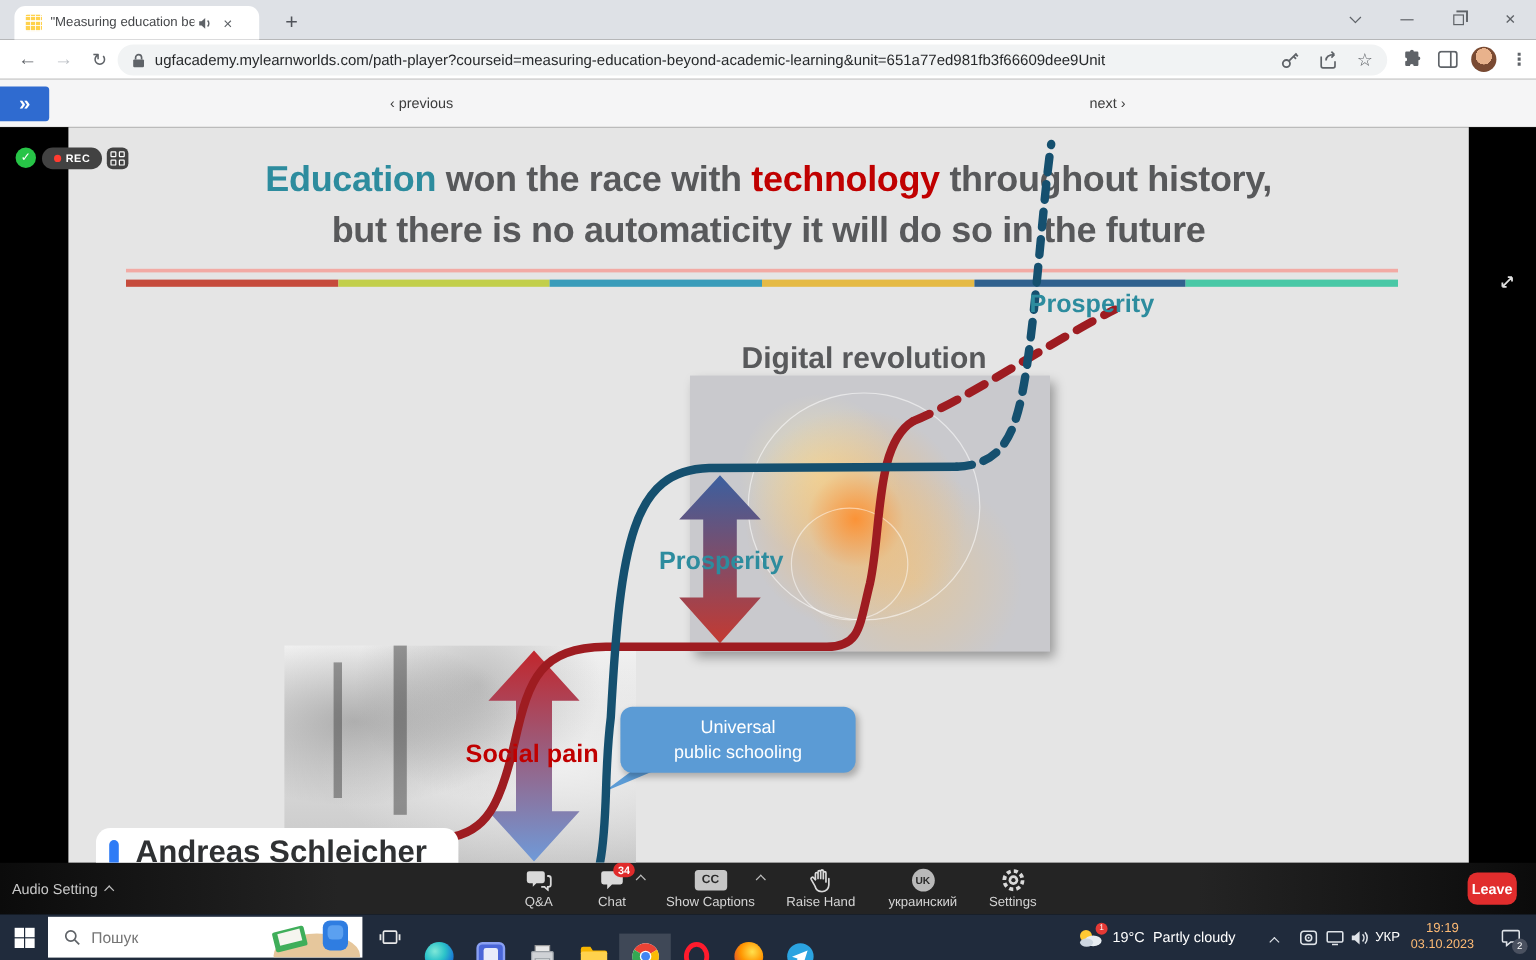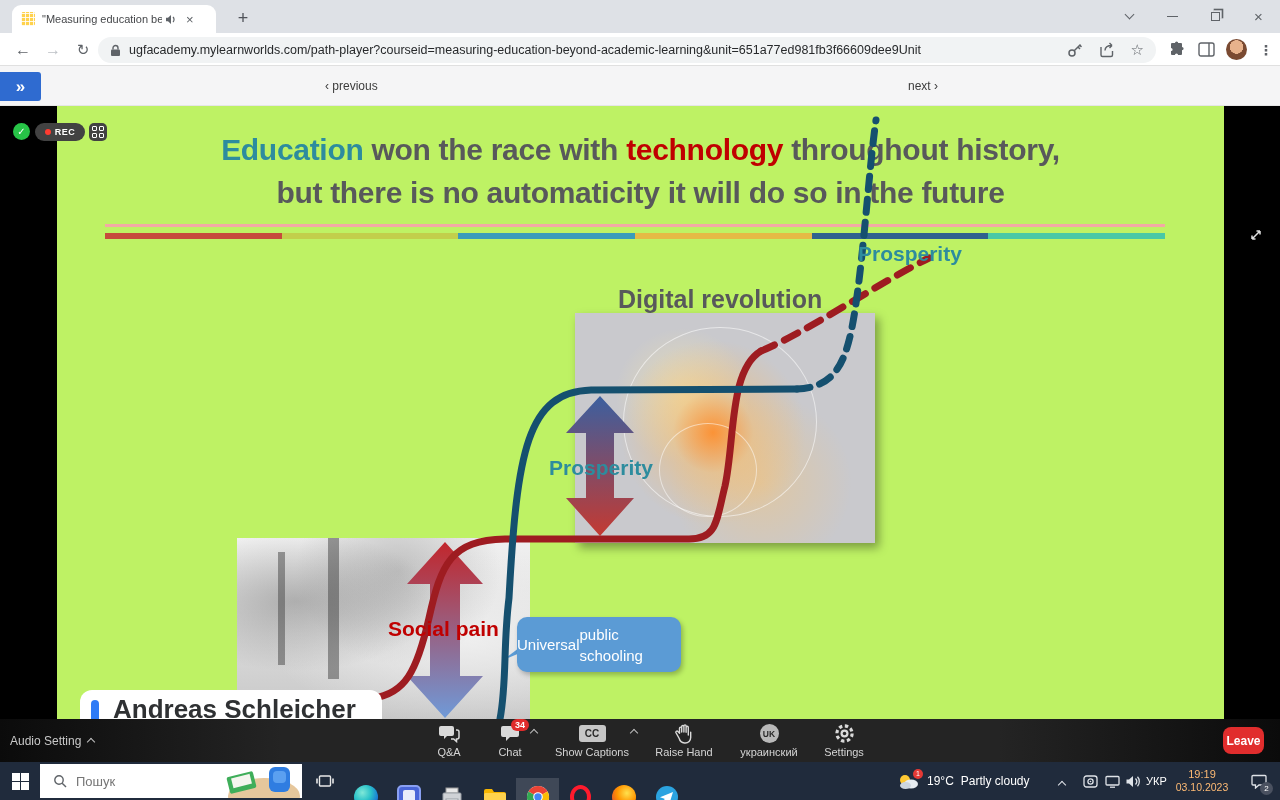--- a/index.html
+++ b/index.html
@@ -34,21 +34,21 @@
 #ext-icon{left:1162px}#sidepanel-icon{left:1192px}#kebab-icon{left:1252px;font-size:14px;font-weight:bold}
 #avatar{position:absolute;left:1226px;top:6px;width:21px;height:21px;border-radius:50%;background:radial-gradient(circle at 50% 38%,#e8b28c 0 40%,#7a4a32 41% 70%,#5a3626 100%)}
 
 
 #coursenav{position:absolute;left:0;top:66px;width:1280px;height:40px;background:#f5f5f6;border-bottom:1px solid #e6e6e6}
 #nav-prev,#nav-next{position:absolute;top:0;height:40px;display:flex;align-items:center;font-size:12px;color:#3c3c3c}
 #nav-prev{left:325px}#nav-next{left:908px}
 
 
 #videoarea{position:absolute;left:0;top:106px;width:1280px;height:613px;background:#000}
-#slide{position:absolute;left:57px;top:0;width:1167px;height:613px;background:#bef264;overflow:hidden}
+#slide{position:absolute;left:57px;top:0;width:1167px;height:613px;background:#e5e5e5;overflow:hidden}
 #slide-title{position:absolute;left:0;top:22px;width:100%;text-align:center;font-weight:bold;font-size:30px;line-height:43px;color:#58595b;letter-spacing:-.3px;z-index:1}
 #thin-line{position:absolute;left:48px;top:118px;width:1060px;height:3px;background:#f2aaa4;z-index:1}
 #colorbar{position:absolute;left:48px;top:127px;width:1060px;height:6px;display:flex;z-index:1}
 #colorbar span{flex:1}
 #digital-img{position:absolute;left:518px;top:207px;width:300px;height:230px;z-index:2;background:
  radial-gradient(circle at 46% 52%,rgba(255,140,40,.9),rgba(255,185,90,.4) 20%,rgba(200,200,205,0) 46%),
  radial-gradient(circle at 36% 36%,rgba(255,235,160,.55),transparent 28%),
  radial-gradient(circle at 62% 74%,rgba(255,195,100,.4),transparent 36%),#c9c9cd;
  box-shadow:4px 5px 9px rgba(0,0,0,.35)}
 #digital-img::before{content:"";position:absolute;left:16%;top:6%;width:64%;height:82%;border:1px solid rgba(255,255,255,.55);border-radius:50%}
@@ -62,21 +62,21 @@
 #stack1{left:14%;top:8%;width:7px;height:62%}
 #stack2{left:31%;top:0;width:11px;height:78%;background:rgba(65,65,65,.5)}
 #chart-svg{position:absolute;left:0;top:0;width:1167px;height:613px;z-index:3}
 .slide-label{position:absolute;font-weight:bold;color:#58595b;z-index:4;white-space:nowrap}
 #lbl-digital{left:561px;top:179px;font-size:25px}
 #lbl-industrial{left:197px;top:399px;font-size:24px}
 .teal-label{position:absolute;font-weight:bold;color:#2d8c9e;z-index:4;white-space:nowrap}
 #lbl-prosperity-top{left:801px;top:136px;font-size:21px}
 #lbl-prosperity-mid{left:488px;top:350px;width:112px;text-align:center;font-size:21px}
 #lbl-socialpain{left:331px;top:511px;font-size:21px;color:#c00000;font-weight:bold;position:absolute;z-index:4;white-space:nowrap}
-#callout{position:absolute;left:460px;top:511px;width:164px;height:55px;background:#5b9bd5;border-radius:10px;z-index:4;color:#fff;font-size:15px;line-height:21px;display:flex;flex-direction:row;align-items:center;justify-content:center;box-shadow:2px 3px 5px rgba(0,0,0,.25)}
+#callout{position:absolute;left:460px;top:483px;width:196px;height:55px;background:#5b9bd5;border-radius:10px;z-index:4;color:#fff;font-size:15px;line-height:21px;display:flex;flex-direction:column;align-items:center;justify-content:center;box-shadow:2px 3px 5px rgba(0,0,0,.25)}
 #author-box{position:absolute;left:23px;top:584px;width:302px;height:29px;background:#fff;border-radius:12px 12px 0 0;z-index:5;overflow:hidden}
 #author-bar{position:absolute;left:11px;top:10px;width:8px;height:22px;background:#2e7bf6;border-radius:4px}
 #author-text{position:absolute;left:33px;top:4px;font-size:26px;font-weight:bold;color:#2f3133;white-space:nowrap}
 
 
 #collapse-btn{position:absolute;left:0;top:72px;width:41px;height:29px;background:#2f6bd0;border-radius:0 3px 3px 0;color:#fff;font-size:17px;font-weight:bold;display:flex;align-items:center;justify-content:center;z-index:20}
 #shield{position:absolute;left:13px;top:123px;width:17px;height:17px;border-radius:50%;background:#27c447;color:#fff;font-size:10px;display:flex;align-items:center;justify-content:center;z-index:20}
 #rec-pill{position:absolute;left:35px;top:123px;width:50px;height:18px;background:#424242;border-radius:9px;display:flex;align-items:center;justify-content:center;gap:4px;z-index:20}
 #rec-dot{width:6px;height:6px;border-radius:50%;background:#ff3b30}
 #rec-text{font-size:9px;font-weight:bold;color:#fff;letter-spacing:.5px}

